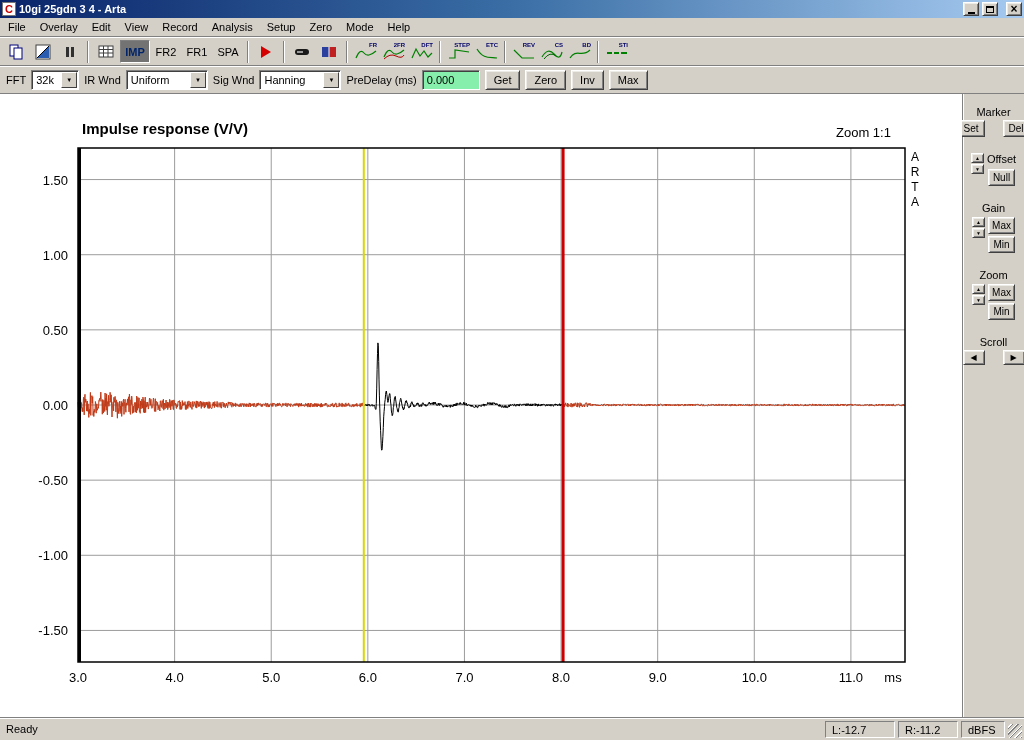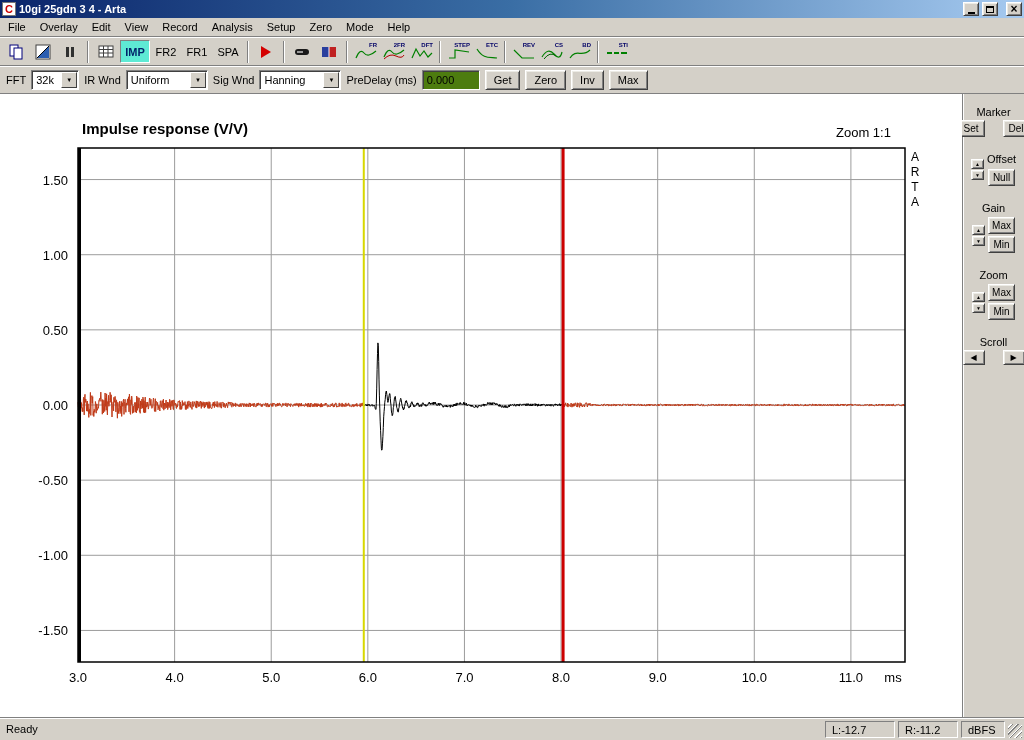--- a/index.html
+++ b/index.html
@@ -25,37 +25,37 @@
   .menubar{height:19px;display:flex;align-items:center;padding-left:1px;border-bottom:1px solid #808080}
   .menu-item{padding:3px 7px 4px}
 
   
   .toolbar{height:29px;display:flex;align-items:center;padding:2px 3px;gap:1px;
     border-top:1px solid #fff;border-bottom:1px solid #808080}
   .tool-btn{width:26px;height:23px;background:#d4d0c8;border:1px solid #d4d0c8;
     display:flex;align-items:center;justify-content:center;padding:0;position:relative}
   .tool-btn svg{display:block}
   .mode-btn{width:30px;font-size:11px}
-  .mode-btn.selected{border-color:#808080 #fff #fff #808080;background:#5eead4;color:#00246a;font-weight:bold}
+  .mode-btn.selected{border-color:#808080 #fff #fff #808080;background:#737373;color:#00246a;font-weight:bold}
   .sep{width:2px;height:22px;border-left:1px solid #808080;border-right:1px solid #fff;margin:0 3px;flex:none}
   .chart-btn{width:27px;height:23px;background:#d4d0c8;border:1px solid #d4d0c8;position:relative;padding:0}
   .cb-label{position:absolute;top:1px;right:1px;font-size:6px;font-weight:bold;color:#000066;line-height:6px}
   .chart-btn svg{position:absolute;left:1px;bottom:1px}
 
   .controlbar{height:28px;display:flex;align-items:center;padding:2px 6px;gap:5px;
     border-top:1px solid #fff;border-bottom:1px solid #808080}
   .cb-lbl{font-size:11px;white-space:nowrap}
   .combo{display:flex;height:20px;background:#fff;border:1px solid;border-color:#808080 #fff #fff #808080;
     box-shadow:inset 1px 1px 0 #404040;align-items:center}
   .combo-val{flex:1;padding:0 4px;font-size:11px;white-space:nowrap;overflow:hidden}
   .combo-arrow{width:16px;height:16px;margin-right:1px;background:#d4d0c8;border:1px solid;
     border-color:#fff #404040 #404040 #fff;display:flex;align-items:center;justify-content:center;
     font-size:6px;flex:none}
   .txt-input{width:58px;height:20px;border:1px solid;border-color:#808080 #fff #fff #808080;
-    box-shadow:inset 1px 1px 0 #404040;padding:0 4px;font-size:11px;font-family:"Liberation Sans",sans-serif;background:#4d7c0f}
+    box-shadow:inset 1px 1px 0 #404040;padding:0 4px;font-size:11px;font-family:"Liberation Sans",sans-serif;background:#86efac}
   .push-btn{height:20px;padding:0 8px;background:#d4d0c8;border:1px solid;
     border-color:#fff #404040 #404040 #fff;box-shadow:inset 1px 1px 0 #ecebe5,inset -1px -1px 0 #808080;
     font-size:11px}
 
   
   .main{height:623px;display:flex}
   .chart-area{width:962px;height:623px;position:relative;background:#fff}
   #plot-svg{position:absolute;left:0;top:0}
   #plot-svg text{font-family:"Liberation Sans",sans-serif;fill:#000}
   .chart-title{position:absolute;left:82px;top:26px;font-size:15px;font-weight:bold}
@@ -65,21 +65,21 @@
   .chart-status{position:absolute;left:84px;top:594px;font-size:14px;white-space:pre}
 
   
   .side-panel{width:62px;background:#d4d0c8;border-left:1px solid #808080;
     box-shadow:inset 1px 0 0 #fff;display:flex;flex-direction:column;align-items:center;padding-top:12px}
   .sp-label{font-size:11px;height:14px}
   .sp-row{display:flex;gap:18px}
   .sp-btn{width:27px;height:17px;font-size:10px;background:#d4d0c8;border:1px solid;
     border-color:#fff #404040 #404040 #fff;box-shadow:inset 1px 1px 0 #ecebe5,inset -1px -1px 0 #808080;
     display:flex;align-items:center;justify-content:center;padding:0}
-  .sp-group{display:flex;align-items:center;gap:3px;margin-top:1px}
+  .sp-group{display:flex;align-items:flex-start;gap:3px;margin-top:1px}
   .spin{display:flex;flex-direction:column;gap:1px}
   .spin button{width:13px;height:10px;font-size:5px;background:#d4d0c8;border:1px solid;
     border-color:#fff #404040 #404040 #fff;box-shadow:inset 1px 1px 0 #ecebe5,inset -1px -1px 0 #808080;
     display:flex;align-items:center;justify-content:center;padding:0}
   .sp-col{display:flex;flex-direction:column;gap:2px;align-items:center}
   .mt{margin-top:16px}
   .scroll-btn{width:22px;height:15px;font-size:8px;background:#d4d0c8;border:1px solid;
     border-color:#fff #404040 #404040 #fff;box-shadow:inset 1px 1px 0 #ecebe5,inset -1px -1px 0 #808080;
     display:flex;align-items:center;justify-content:center;padding:0}
 

